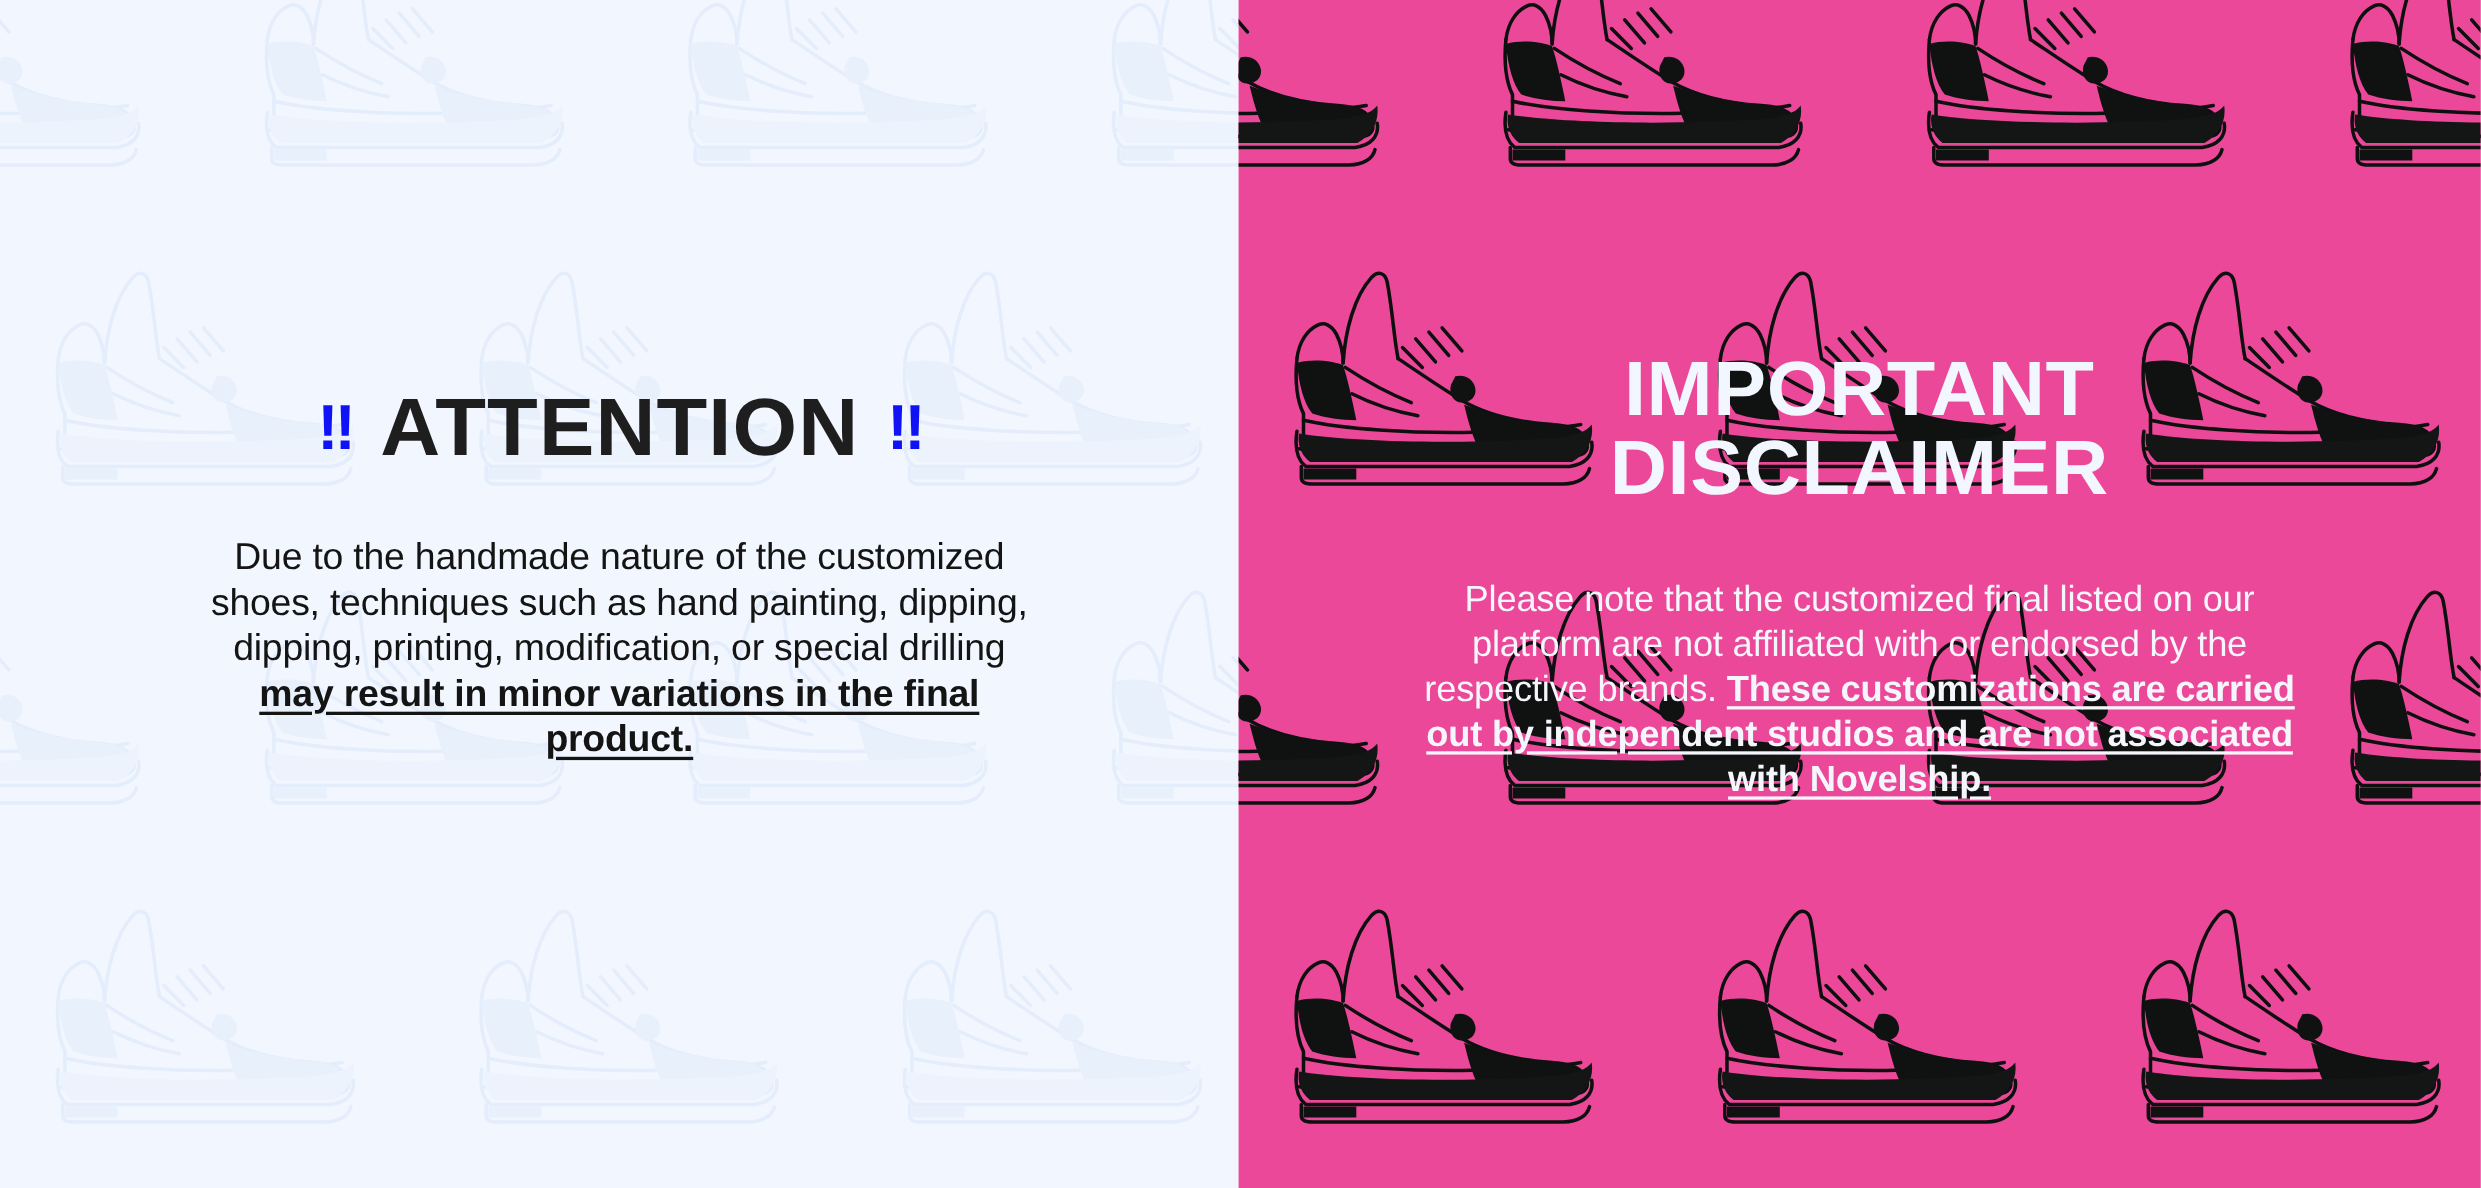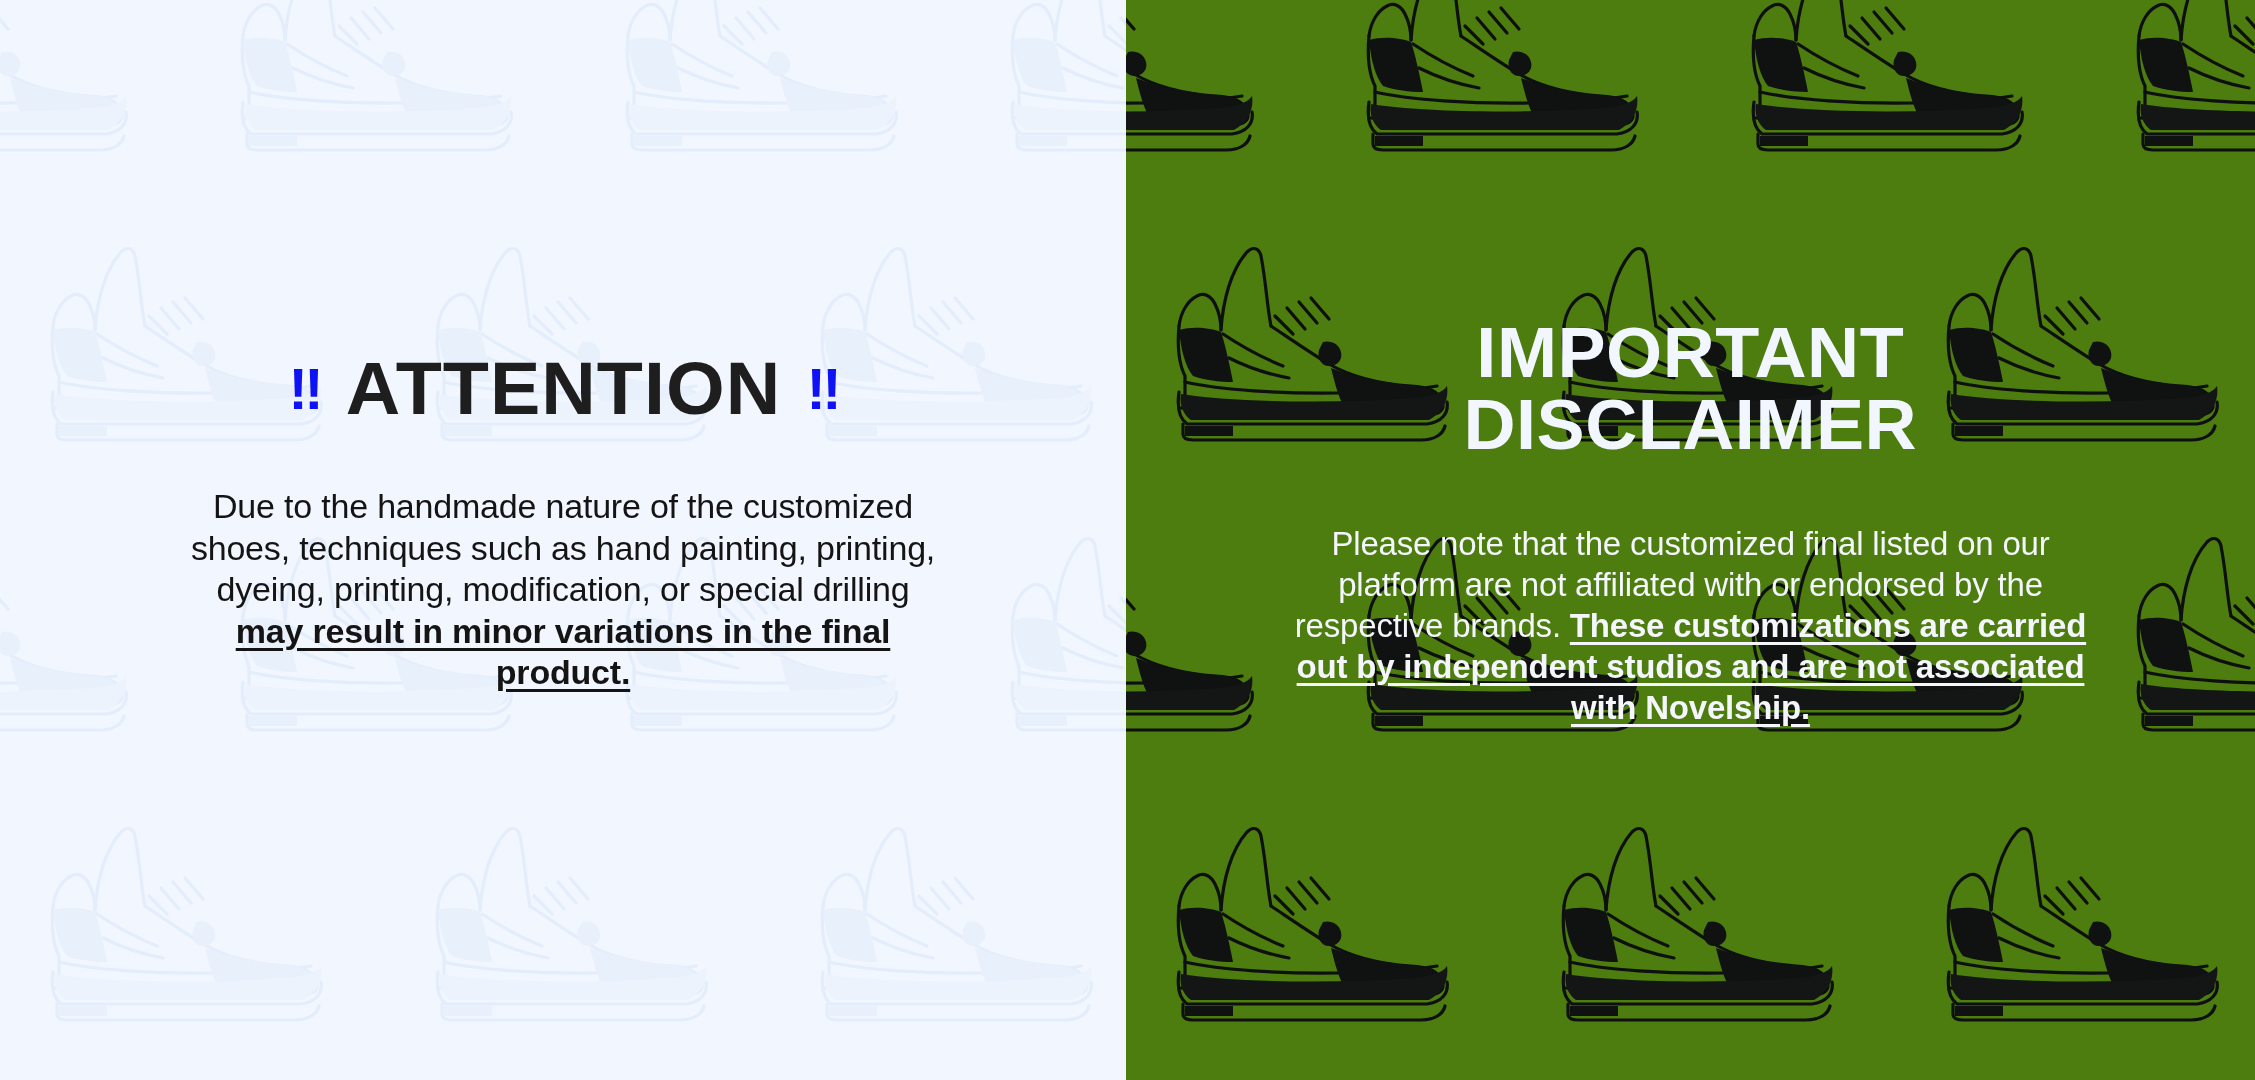--- a/index.html
+++ b/index.html
@@ -6,21 +6,21 @@
   body{
     width:2255px;height:1080px;overflow:hidden;
     font-family:"Liberation Sans","DejaVu Sans",sans-serif;
     background:#F2F6FE;
   }
   .banner{display:flex;width:2255px;height:1080px;position:relative;}
 
   .panel{position:relative;overflow:hidden;height:1080px;
          display:flex;align-items:center;justify-content:center;}
   .panel-left{width:1126px;background:#F2F6FE;}
-  .panel-right{width:1129px;background:#4d7c0f;}
+  .panel-right{width:1129px;background:#ec4899;}
 
   
   .pattern{position:absolute;inset:0;pointer-events:none;}
   .pattern svg{position:absolute;}
 
   .content{position:relative;z-index:3;width:100%;
            display:flex;flex-direction:column;align-items:center;}
 
   
   .attn-head{
@@ -770,21 +770,21 @@
       </div>
 
     <div class="content">
       <div class="attn-head">
         <span class="bangs">‼</span>
         <span class="attn-word">ATTENTION</span>
         <span class="bangs">‼</span>
       </div>
 
       <p class="body-left">
-        <span>Due to the handmade nature of the customized shoes, techniques such as hand painting, printing, dyeing, printing, modification, or special drilling </span><span class="em">may result in minor variations in the final product.</span>
+        <span>Due to the handmade nature of the customized shoes, techniques such as hand painting, dipping, dipping, printing, modification, or special drilling </span><span class="em">may result in minor variations in the final product.</span>
       </p>
     </div>
   </section>
 
   <section class="panel panel-right">
     <div class="pattern" id="pat-right">
         <div style="position:absolute;left:-340px;top:-350px;">
                  
 
                </div>

